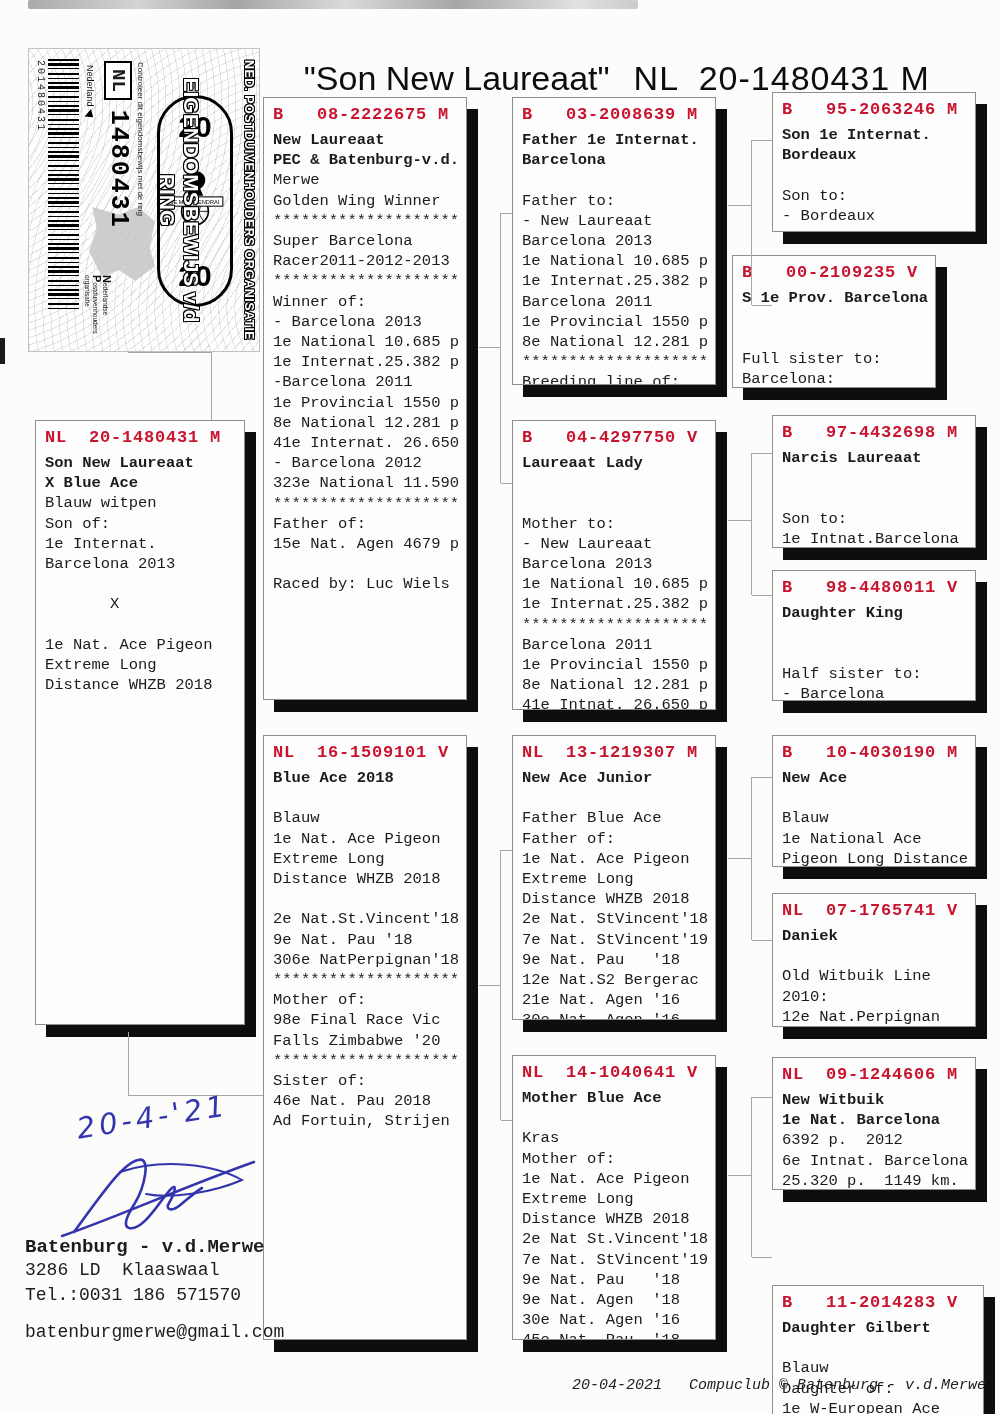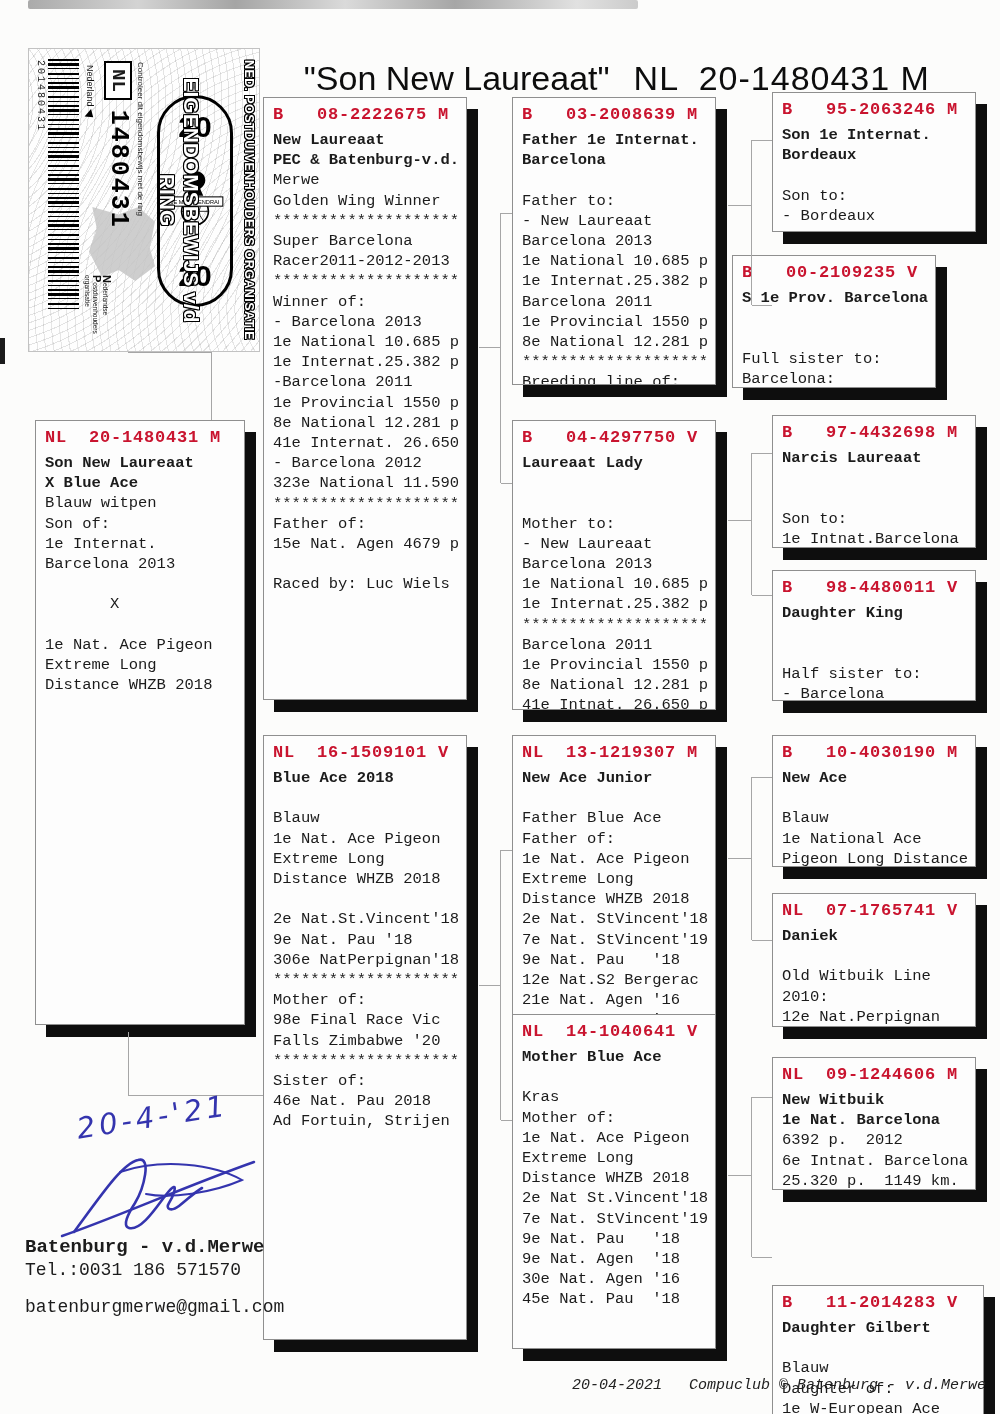--- a/index.html
+++ b/index.html
@@ -50,21 +50,21 @@
          letter-spacing:.8px;color:var(--red);white-space:pre;margin-bottom:3px}
   .ln{font-family:"Liberation Mono",monospace;font-size:15.5px;line-height:20.2px;min-height:20.2px;
       white-space:pre;color:#1b1b1b}
   .ln.b{font-weight:bold}
   .slot-subject{left:35px;top:420px;width:210px;height:605px}
   .slot-sire{left:263px;top:97px;width:204px;height:603px}
   .slot-dam{left:263px;top:735px;width:204px;height:605px}
   .slot-sire-sire{left:512px;top:97px;width:204px;height:288px}
   .slot-sire-dam{left:512px;top:420px;width:204px;height:290px}
   .slot-dam-sire{left:512px;top:735px;width:204px;height:285px}
-  .slot-dam-dam{left:512px;top:1014px;width:204px;height:335px}
+  .slot-dam-dam{left:512px;top:1055px;width:204px;height:285px}
   .slot-sire-sire-sire{left:772px;top:92px;width:204px;height:140px}
   .slot-sire-sire-dam{left:732px;top:255px;width:204px;height:133px}
   .slot-sire-dam-sire{left:772px;top:415px;width:204px;height:133px}
   .slot-sire-dam-dam{left:772px;top:570px;width:204px;height:131px}
   .slot-dam-sire-sire{left:772px;top:735px;width:204px;height:132px}
   .slot-dam-sire-dam{left:772px;top:893px;width:204px;height:134px}
   .slot-dam-dam-sire{left:772px;top:1057px;width:204px;height:133px}
   .slot-dam-dam-dam{left:772px;top:1285px;width:212px;height:137px}
   .cline{position:absolute;border:0 solid #a6a6a6}
 
@@ -349,20 +349,21 @@
   <div class="hw-date">20-4-'21</div>
   <svg class="hw-sign" width="210" height="110" viewBox="0 0 210 110">
     <path d="M16 96 C44 58 64 28 80 24 C94 20 86 52 77 67 C70 78 64 90 71 92 C86 96 106 58 114 52 C120 47 115 61 111 67 C107 73 113 76 121 70 C130 63 137 56 144 52" stroke="#3434ae" stroke-width="2.6" fill="none" stroke-linecap="round"></path>
     <path d="M4 100 C52 84 128 50 196 26" stroke="#3434ae" stroke-width="2.4" fill="none" stroke-linecap="round"></path>
     <path d="M62 36 C104 22 156 28 184 44 C154 57 112 63 88 58" stroke="#3434ae" stroke-width="2" fill="none" stroke-linecap="round"></path>
   </svg>
 
   <div class="owner">
     <div class="owner-name">Batenburg - v.d.Merwe</div>
     <div class="owner-addr">
+      <div class="ln2">3286 LD  Klaaswaal</div>
       <div class="ln2">Tel.:0031 186 571570</div>
     </div>
     <div class="owner-email">batenburgmerwe@gmail.com</div>
   </div>
 
   <div class="footer">
     <span>20-04-2021</span><span>   </span><span>Compuclub © Batenburg - v.d.Merwe</span>
   </div>
 
 </div>

